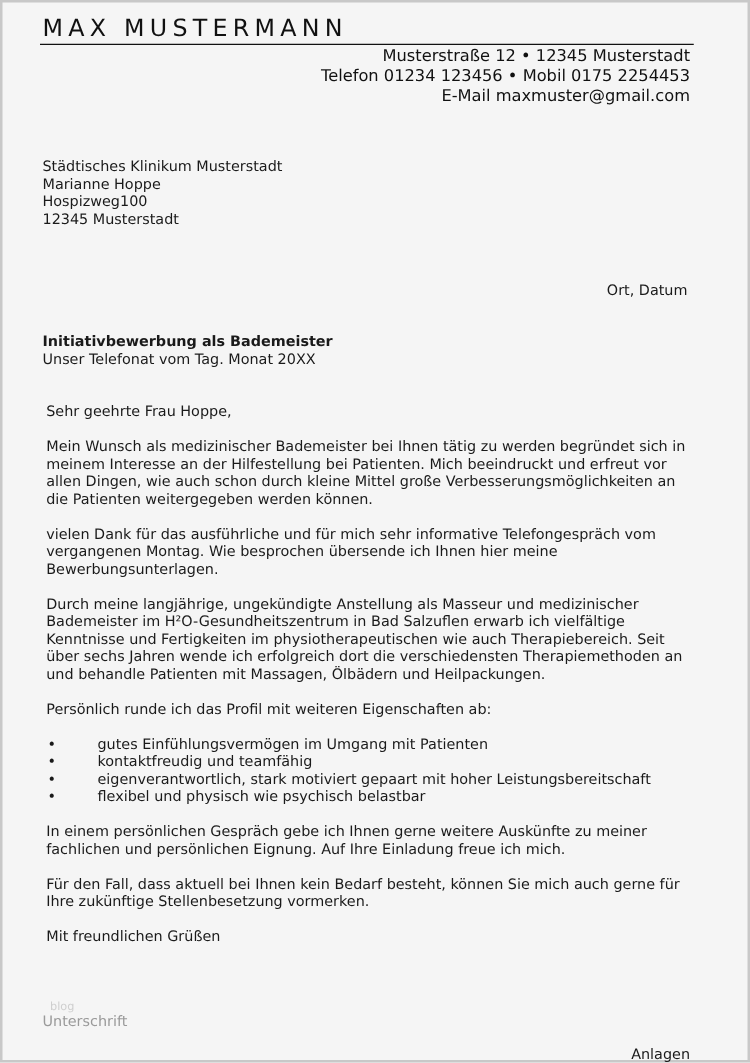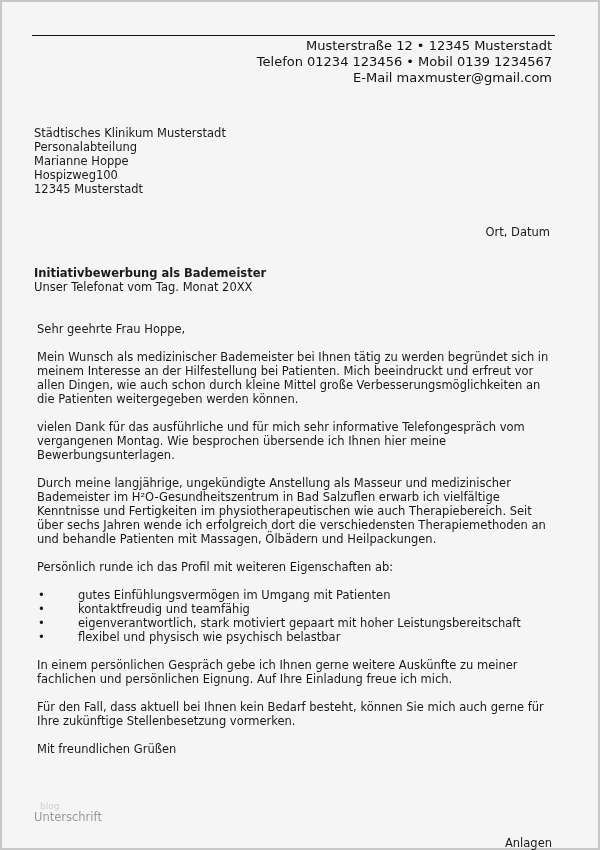--- a/index.html
+++ b/index.html
@@ -110,31 +110,31 @@
       right: 46px;
       top: 834px;
       white-space: nowrap;
     }
   </style>
 </head>
 <body>
 
 <div class="page">
 
+  <div class="abs name">MAX MUSTERMANN</div>
   <div class="abs rule"></div>
 
   <div class="abs contact">
     <div>Musterstraße 12 • 12345 Musterstadt</div>
-    <div>Telefon 01234 123456 • Mobil 0139 1234567</div>
+    <div>Telefon 01234 123456 • Mobil 0175 2254453</div>
     <div>E-Mail maxmuster@gmail.com</div>
   </div>
 
   <div class="abs recipient">
     <div>Städtisches Klinikum Musterstadt</div>
-    <div>Personalabteilung</div>
     <div>Marianne Hoppe</div>
     <div>Hospizweg100</div>
     <div>12345 Musterstadt</div>
   </div>
 
   <div class="abs date">Ort, Datum</div>
 
   <div class="abs subject">
     <div class="bold">Initiativbewerbung als Bademeister</div>
     <div>Unser Telefonat vom Tag. Monat 20XX</div>

